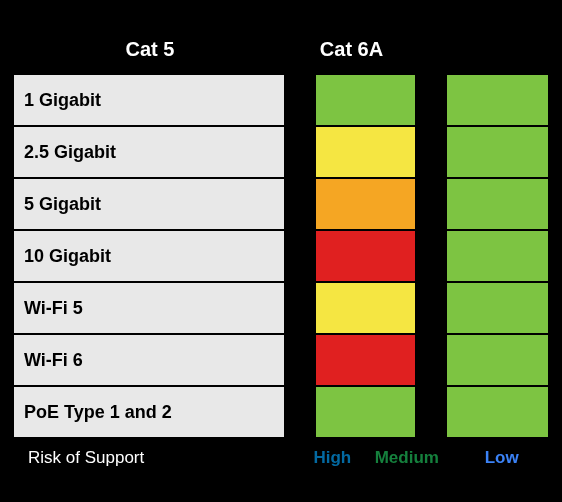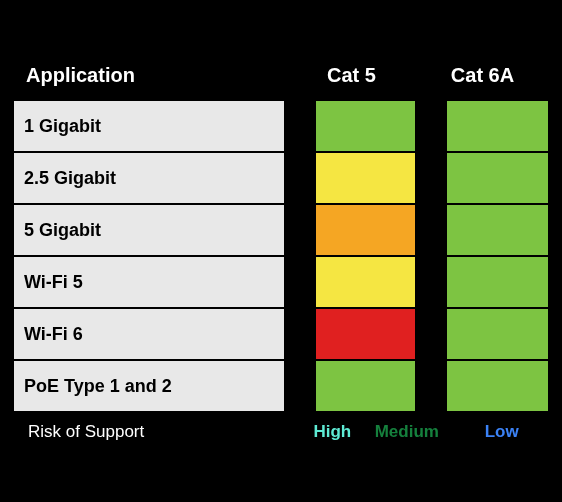--- a/index.html
+++ b/index.html
@@ -70,21 +70,21 @@
       padding: 8px 4px;
       align-items: center;
     }
     .footer-label {
       color: #fff;
       font-weight: normal;
       font-size: 17px;
       padding-left: 10px;
     }
     .footer-high {
-      color: #5eead4;
+      color: #0369a1;
       font-weight: bold;
       font-size: 17px;
       text-align: center;
     }
     .footer-medium {
       color: #15803d;
       font-weight: bold;
       font-size: 17px;
       text-align: left;
     }
@@ -93,39 +93,43 @@
       font-weight: bold;
       font-size: 17px;
       text-align: center;
     }
   </style>
 </head>
 <body>
 
 <div class="table-container">
   <div class="header-row">
-    <div class="header-cell left">Application</div>
     <div class="header-cell">Cat 5</div>
     <div class="header-cell">Cat 6A</div>
   </div>
 
   <div id="rows-container">
       <div class="data-row">
         <div class="app-cell">1 Gigabit</div>
         <div class="color-cell green"></div>
         <div class="color-cell green"></div>
       </div>
       <div class="data-row">
         <div class="app-cell">2.5 Gigabit</div>
         <div class="color-cell yellow"></div>
         <div class="color-cell green"></div>
       </div>
       <div class="data-row">
         <div class="app-cell">5 Gigabit</div>
         <div class="color-cell orange"></div>
+        <div class="color-cell green"></div>
+      </div>
+      <div class="data-row">
+        <div class="app-cell">10 Gigabit</div>
+        <div class="color-cell red"></div>
         <div class="color-cell green"></div>
       </div>
       <div class="data-row">
         <div class="app-cell">Wi-Fi 5</div>
         <div class="color-cell yellow"></div>
         <div class="color-cell green"></div>
       </div>
       <div class="data-row">
         <div class="app-cell">Wi-Fi 6</div>
         <div class="color-cell red"></div>

